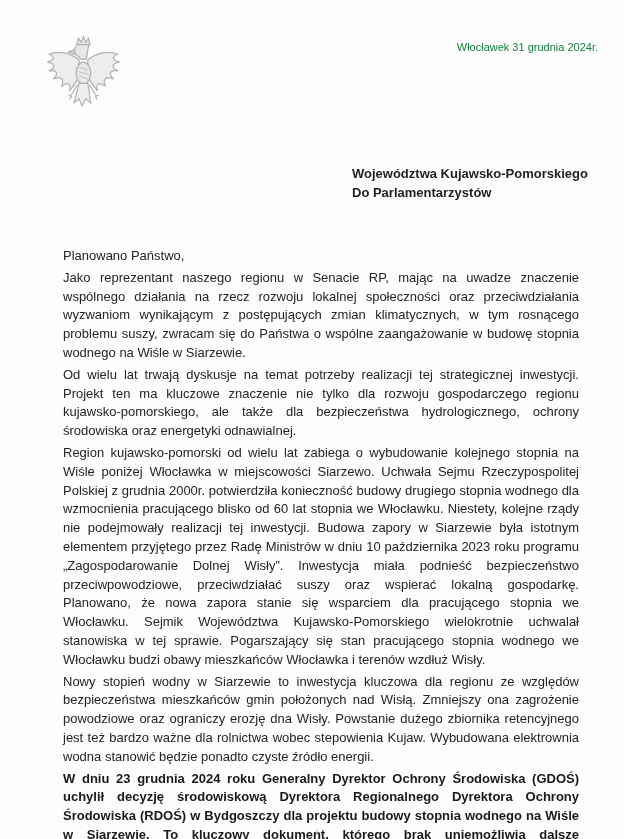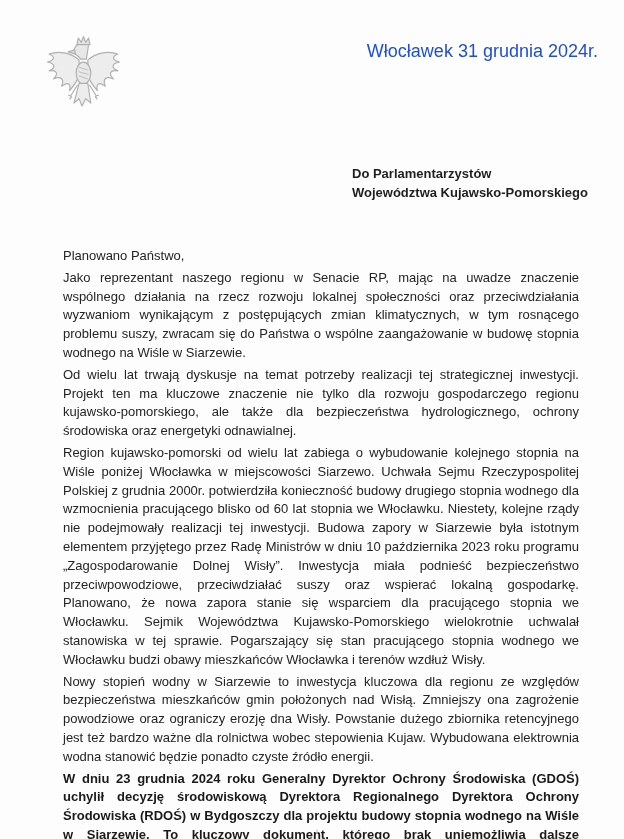--- a/index.html
+++ b/index.html
@@ -31,22 +31,22 @@
     color: #6a6a6a;
     line-height: 20px;
   }
   .sender-name  { font-size: 13.5px; }
   .sender-title { font-size: 12.5px; }
 
   .dateline {
     position: absolute;
     top: 41px;
     right: 26px;
-    font-size: 18px;
-    color: #1d4ed8;
+    font-size: 11px;
+    color: #15803d;
   }
 
   .addressee {
     position: absolute;
     left: 352px;
     top: 164px;
     font-size: 13px;
     font-weight: bold;
     color: #1f1f1f;
     line-height: 19px;
@@ -101,22 +101,22 @@
 
         <path d="M46 68 L36 84 M38 84 L33 82 M38 84 L35 88 M62 68 L72 84 M70 84 L75 82 M70 84 L73 88" fill="none"></path>
       </g>
     </svg>
   </div>
 
 
   <div class="dateline">Włocławek 31 grudnia 2024r.</div>
 
   <div class="addressee">
+    <div>Województwa Kujawsko-Pomorskiego</div>
     <div>Do Parlamentarzystów</div>
-    <div>Województwa Kujawsko-Pomorskiego</div>
   </div>
 
   <div class="body-text">
     <div class="salutation">Planowano Państwo,</div>
     <p>Jako reprezentant naszego regionu w Senacie RP, mając na uwadze znaczenie wspólnego działania na rzecz rozwoju lokalnej społeczności oraz przeciwdziałania wyzwaniom wynikającym z postępujących zmian klimatycznych, w tym rosnącego problemu suszy, zwracam się do Państwa o wspólne zaangażowanie w budowę stopnia wodnego na Wiśle w Siarzewie.</p>
     <p>Od wielu lat trwają dyskusje na temat potrzeby realizacji tej strategicznej inwestycji. Projekt ten ma kluczowe znaczenie nie tylko dla rozwoju gospodarczego regionu kujawsko-pomorskiego, ale także dla bezpieczeństwa hydrologicznego, ochrony środowiska oraz energetyki odnawialnej.</p>
     <p>Region kujawsko-pomorski od wielu lat zabiega o wybudowanie kolejnego stopnia na Wiśle poniżej Włocławka w miejscowości Siarzewo. Uchwała Sejmu Rzeczypospolitej Polskiej z grudnia 2000r. potwierdziła konieczność budowy drugiego stopnia wodnego dla wzmocnienia pracującego blisko od 60 lat stopnia we Włocławku. Niestety, kolejne rządy nie podejmowały realizacji tej inwestycji. Budowa zapory w Siarzewie była istotnym elementem przyjętego przez Radę Ministrów w dniu 10 października 2023 roku programu „Zagospodarowanie Dolnej Wisły”. Inwestycja miała podnieść bezpieczeństwo przeciwpowodziowe, przeciwdziałać suszy oraz wspierać lokalną gospodarkę. Planowano, że nowa zapora stanie się wsparciem dla pracującego stopnia we Włocławku. Sejmik Województwa Kujawsko-Pomorskiego wielokrotnie uchwalał stanowiska w tej sprawie. Pogarszający się stan pracującego stopnia wodnego we Włocławku budzi obawy mieszkańców Włocławka i terenów wzdłuż Wisły.</p>
     <p>Nowy stopień wodny w Siarzewie to inwestycja kluczowa dla regionu ze względów bezpieczeństwa mieszkańców gmin położonych nad Wisłą. Zmniejszy ona zagrożenie powodziowe oraz ograniczy erozję dna Wisły. Powstanie dużego zbiornika retencyjnego jest też bardzo ważne dla rolnictwa wobec stepowienia Kujaw. Wybudowana elektrownia wodna stanowić będzie ponadto czyste źródło energii.</p>
     <p class="closing">W dniu 23 grudnia 2024 roku Generalny Dyrektor Ochrony Środowiska (GDOŚ) uchylił decyzję środowiskową Dyrektora Regionalnego Dyrektora Ochrony Środowiska (RDOŚ) w Bydgoszczy dla projektu budowy stopnia wodnego na Wiśle w Siarzewie. To kluczowy dokument, którego brak uniemożliwia dalsze procedowanie tej inwestycji, w tym uzyskanie pozwolenia na budowę.</p>
   </div>

